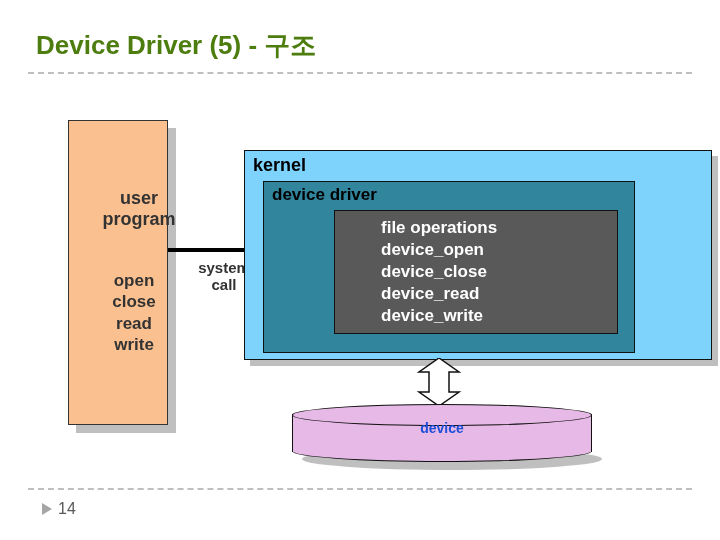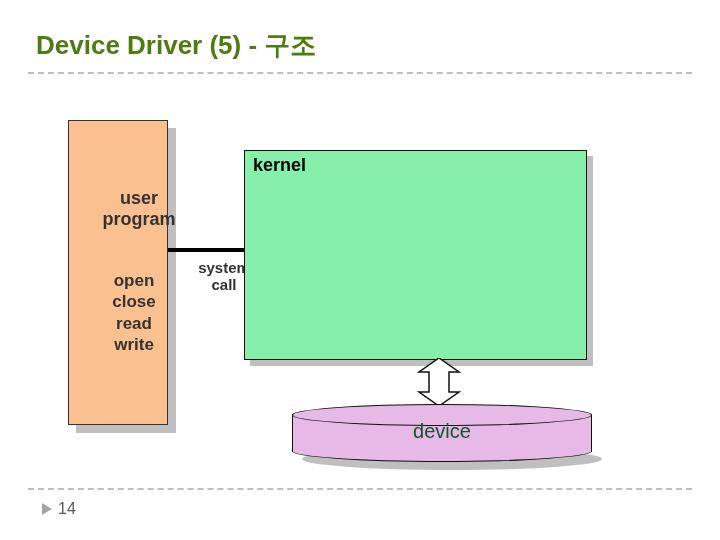--- a/index.html
+++ b/index.html
@@ -85,23 +85,23 @@
     color: #333;
     line-height: 1.25;
     padding-left: 32px;
   }
 
   
   .kernel-box {
     position: absolute;
     top: 150px;
     left: 244px;
-    width: 343px;
+    width: 468px;
     height: 210px;
-    background: #86efac;
+    background: #7dd3fc;
     border: 1.5px solid #111;
     box-shadow: 6px 6px 0 #bfbfbf;
   }
   .kernel-label {
     position: absolute;
     top: 4px;
     left: 8px;
     font-size: 18px;
     font-weight: bold;
   }
@@ -226,23 +226,23 @@
     background: #bfbfbf;
     border-radius: 50%;
     z-index: -1;
   }
   .device-label {
     position: absolute;
     top: 420px;
     left: 292px;
     width: 300px;
     text-align: center;
-    font-size: 20px;
-    font-weight: normal;
-    color: #14532d;
+    font-size: 14px;
+    font-weight: bold;
+    color: #1d4ed8;
     z-index: 5;
   }
 </style>
 </head>
 <body>
 
 <div class="title">Device Driver (5) - 구조</div>
 <div class="title-underline"></div>
 
 <div class="user-box"></div>
@@ -253,20 +253,30 @@
 read
 write</div>
 
 <div class="arrow-line"></div>
 <div class="arrow-head-r"></div>
 <div class="syscall" style="white-space:pre-line;">system
 call</div>
 
 <div class="kernel-box">
   <div class="kernel-label">kernel</div>
+  <div class="dd-box">
+    <div class="dd-label">device driver</div>
+    <div class="fops-box">
+      <div class="fops-text">file operations
+device_open
+device_close
+device_read
+device_write</div>
+    </div>
+  </div>
 </div>
 
 <div class="dbl-arrow">
   <svg viewBox="0 0 66 48">
     <polygon points="33,0 53,14 43,14 43,34 53,34 33,48 13,34 23,34 23,14 13,14" fill="#ffffff" stroke="#111" stroke-width="1.5"></polygon>
   </svg>
 </div>
 
 <div class="device-cyl">
   <div class="cyl-shadow"></div>

